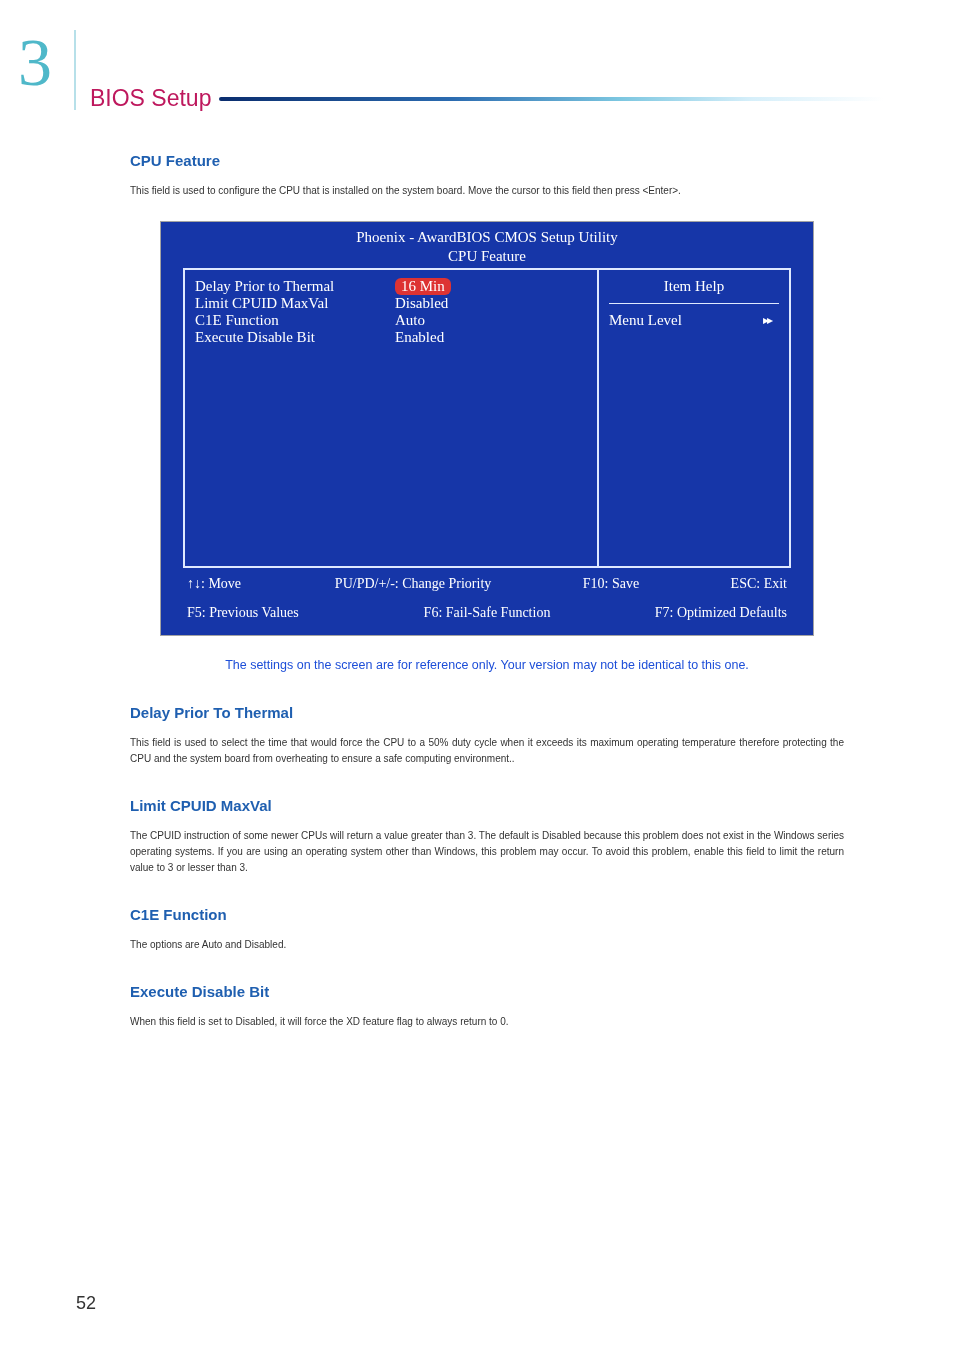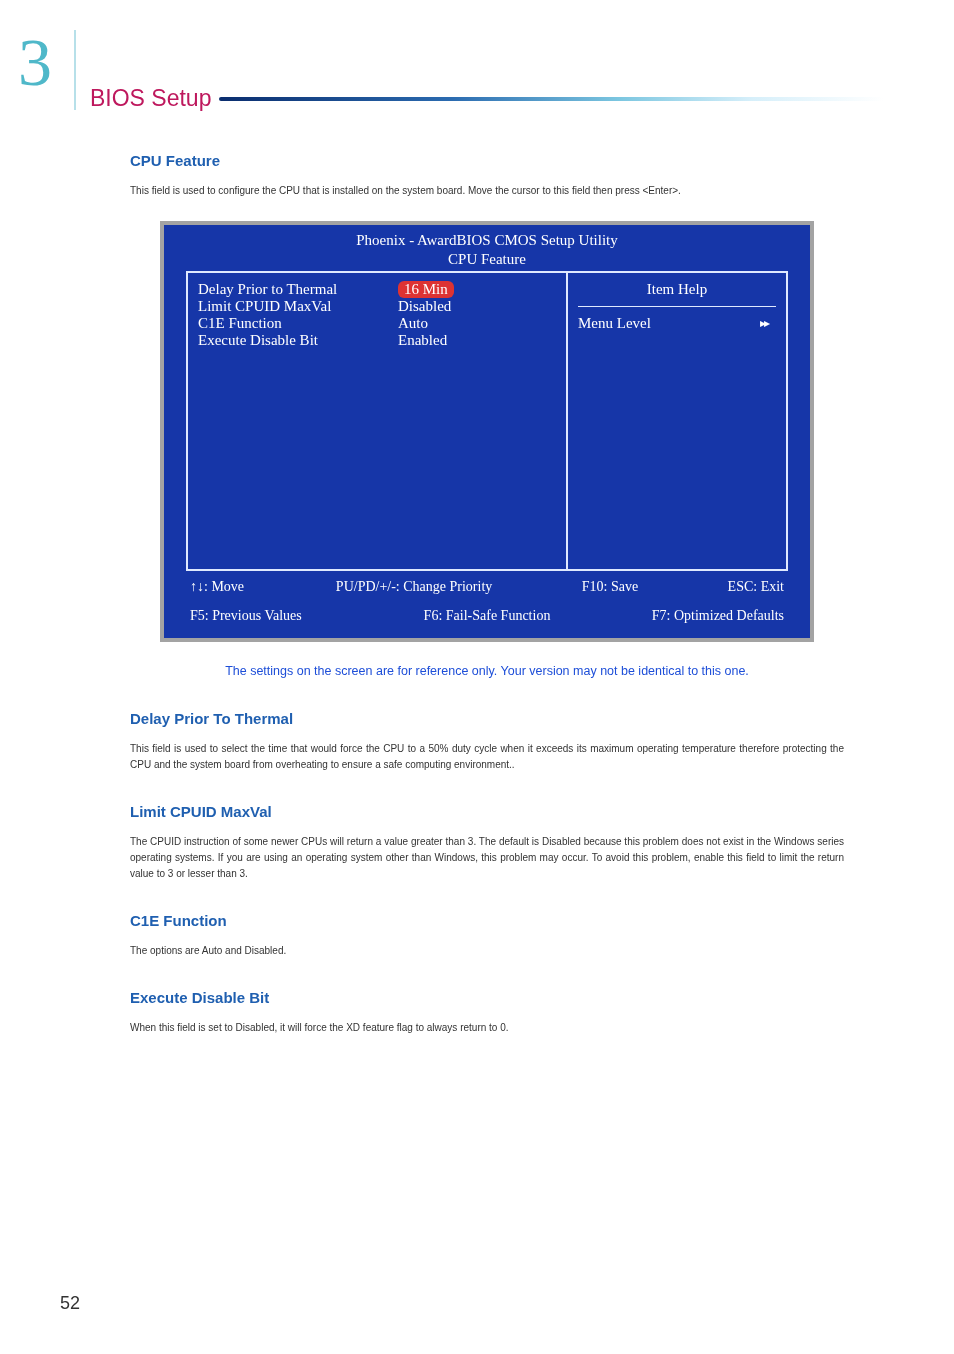--- a/index.html
+++ b/index.html
@@ -85,21 +85,21 @@
     text-align: center;
   }
 
   
   .bios-box {
     margin: 22px 30px 0 30px;
     background: #1636a8;
     color: #fff;
     font-family: "Times New Roman", serif;
     font-size: 15px;
-    border: 4px solid #a3a3a3;
+    border: 1px solid #a3a3a3;
   }
   .bios-title {
     text-align: center;
     padding: 6px 0 2px 0;
     line-height: 1.25;
   }
   .bios-main {
     display: flex;
     margin: 0 22px 6px 22px;
     border: 2px solid #dfe9ff;
@@ -108,21 +108,21 @@
   .bios-left {
     flex: 1;
     border-right: 2px solid #dfe9ff;
     padding: 8px 10px;
   }
   .bios-row { display: flex; }
   .bios-label { width: 200px; white-space: nowrap; }
   .bios-val { white-space: nowrap; }
   .hl { background: #d33; padding: 0 6px; display: inline-block; border-radius: 6px; }
   .bios-right {
-    width: 218px;
+    width: 190px;
     padding: 8px 10px;
   }
   .item-help {
     text-align: center;
     padding-bottom: 8px;
     border-bottom: 1.5px solid #dfe9ff;
     margin-bottom: 8px;
   }
   .menu-level { display: flex; justify-content: space-between; align-items: center; padding-right: 8px;}
   .arrows { font-size: 12px; letter-spacing: -2px; }
@@ -132,21 +132,21 @@
     grid-template-columns: 1fr 1fr 1fr 1fr;
     row-gap: 13px;
     font-size: 14px;
     padding: 2px 4px 4px 4px;
   }
   .bios-footer span { white-space: nowrap; }
 
   .page-num {
     position: absolute;
     bottom: 40px;
-    left: 60px;
+    left: 76px;
     font-size: 18px;
     color: #333;
   }
 </style>
 </head>
 <body>
 
 <div class="header-region">
   <div class="chapter-num">3</div>
   <div class="vline"></div>

